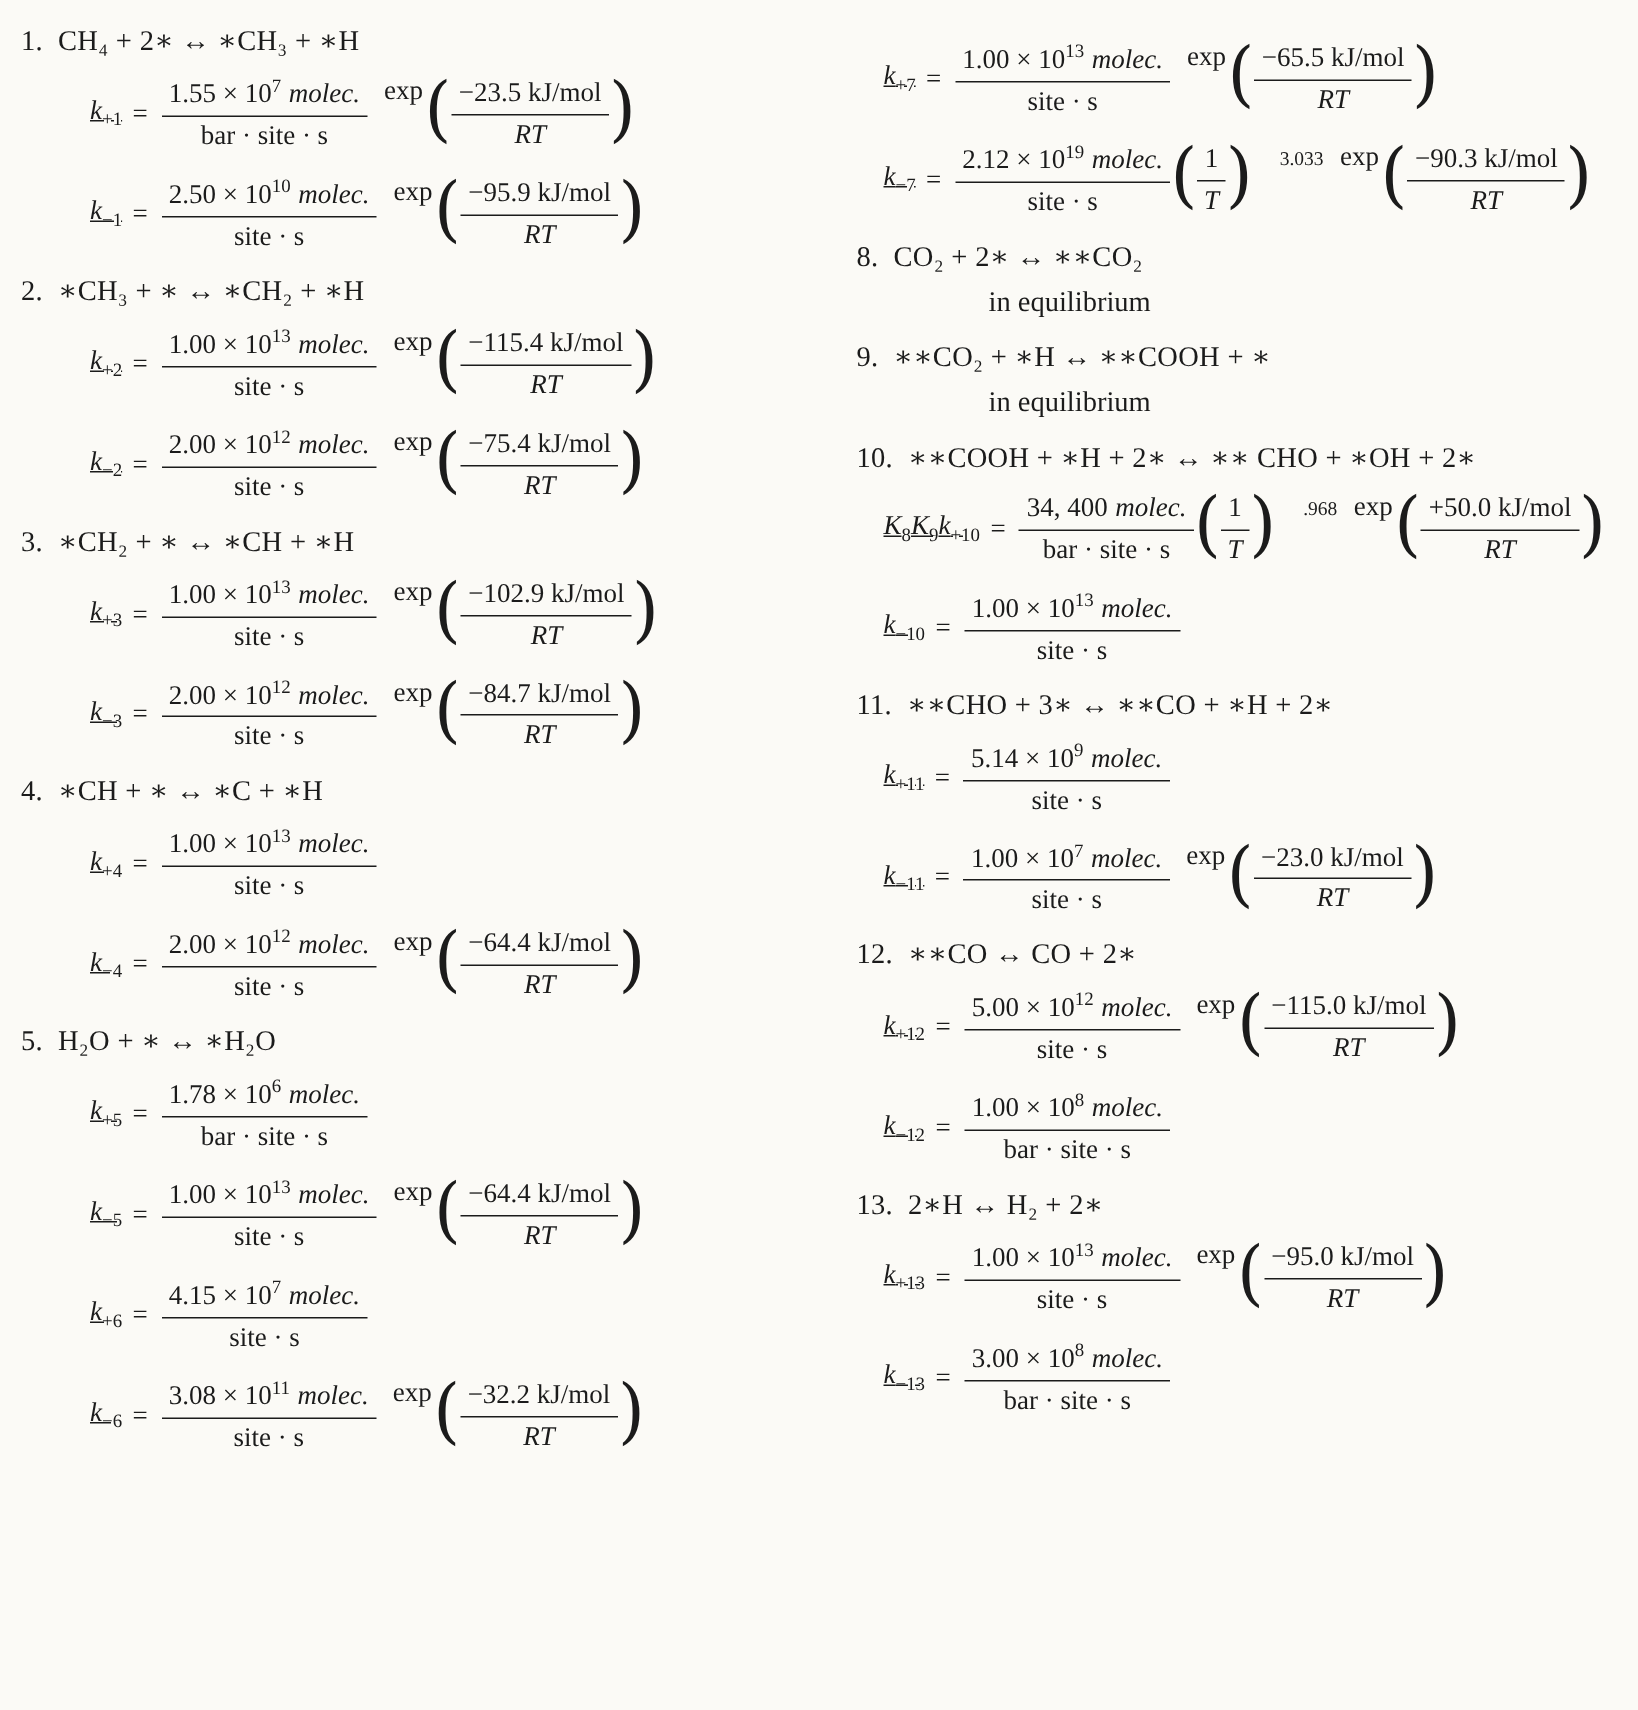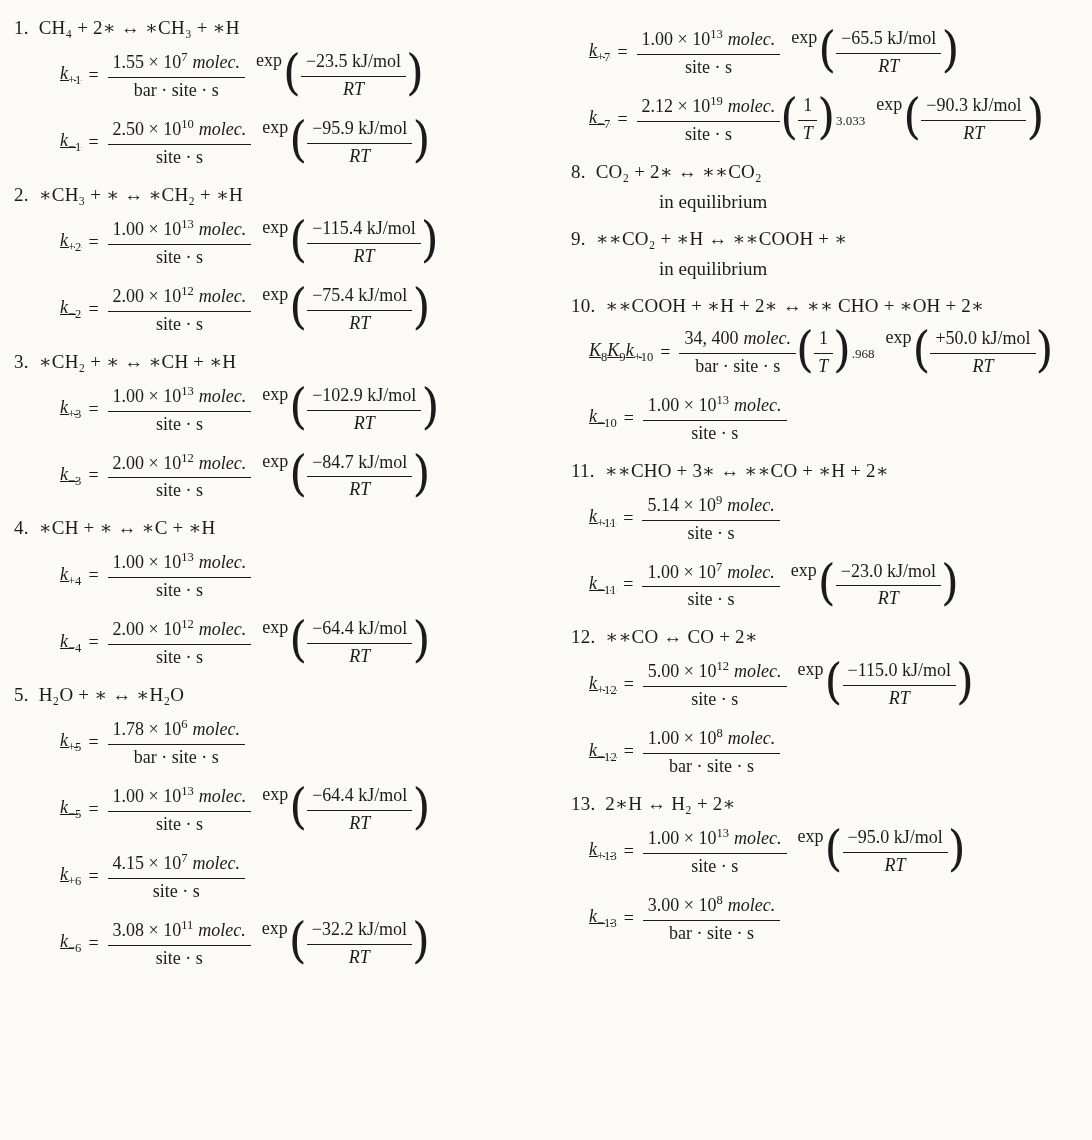--- a/index.html
+++ b/index.html
@@ -45,23 +45,23 @@
     font-size: 255%;
     font-weight: 300;
     line-height: 1;
     transform: scaleY(1.04);
     font-family: "DejaVu Serif", "Liberation Serif", serif;
   }
   .powb, .expb { display: inline-flex; align-items: flex-start; }
   .powexp {
     align-self: flex-start;
     font-size: 13px;
-    margin-left: 1px;
+    margin-left: 18px;
     position: relative;
-    top: 19px;
+    top: 4px;
   }
   .note { margin: 8px 0 14px 88px; font-size: 19px; }
 </style>
 </head>
 <body>
 
 <div class="page">
   <div class="col col-left">
   <div class="reaction">
     <div class="rhead">

